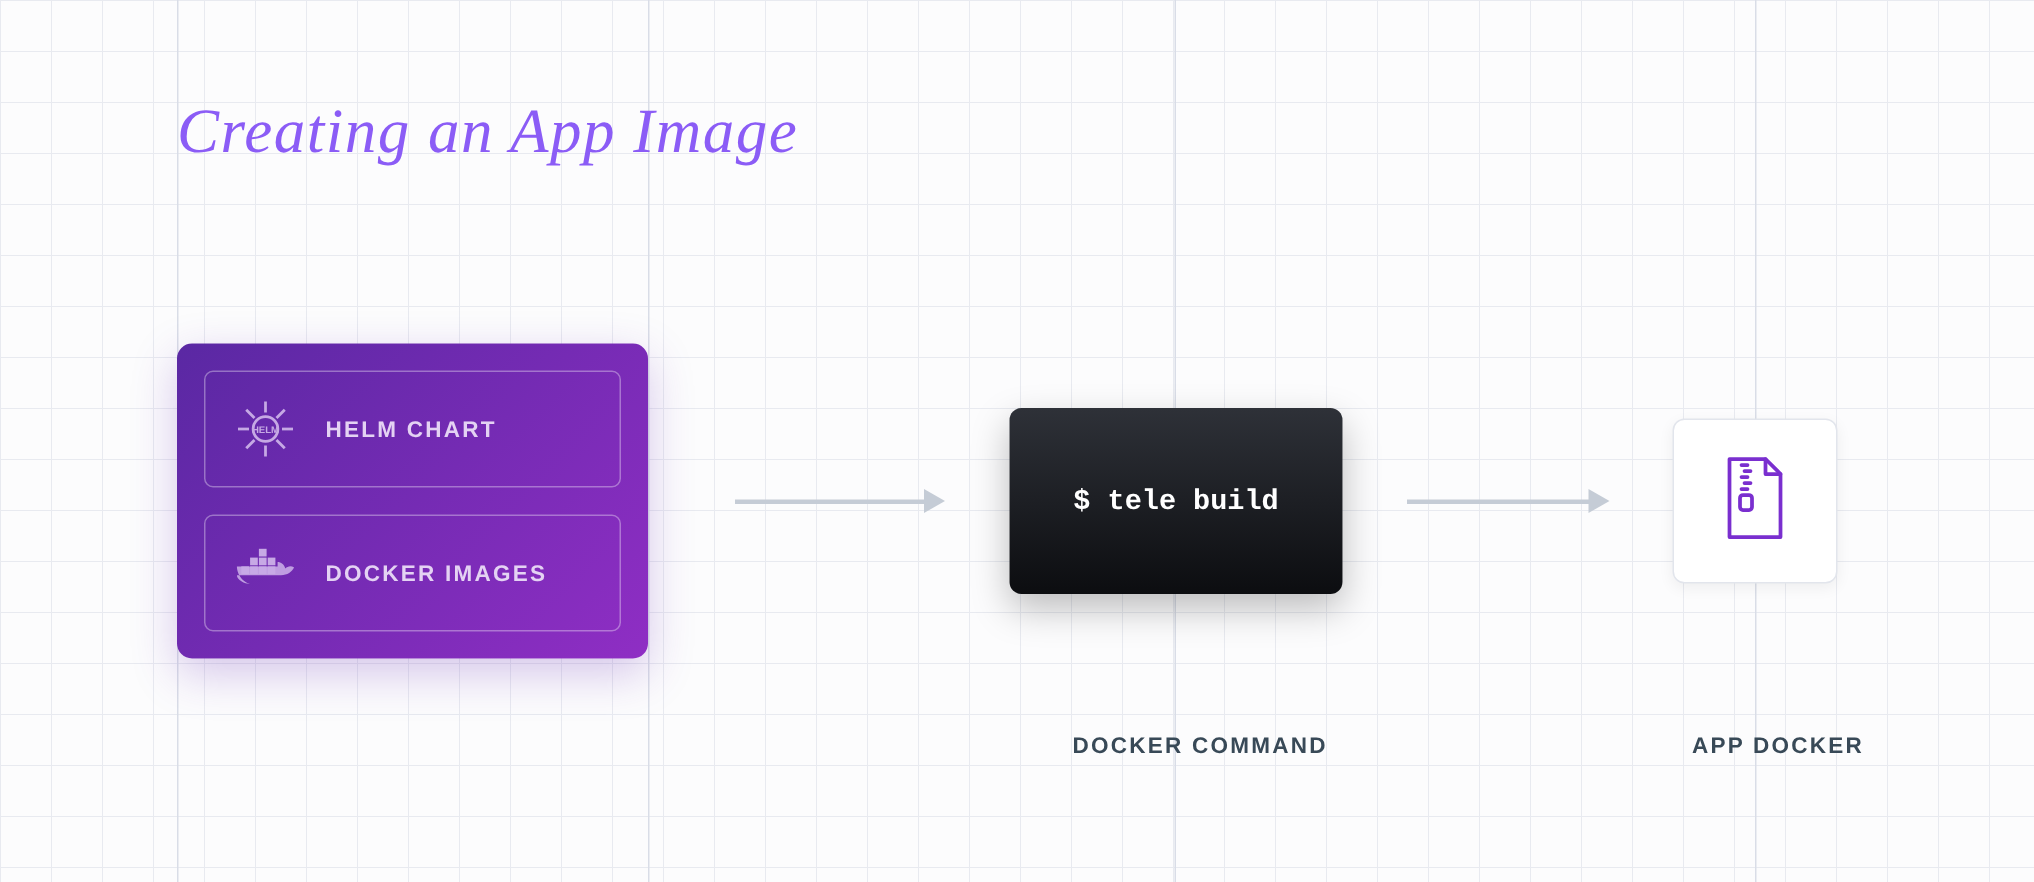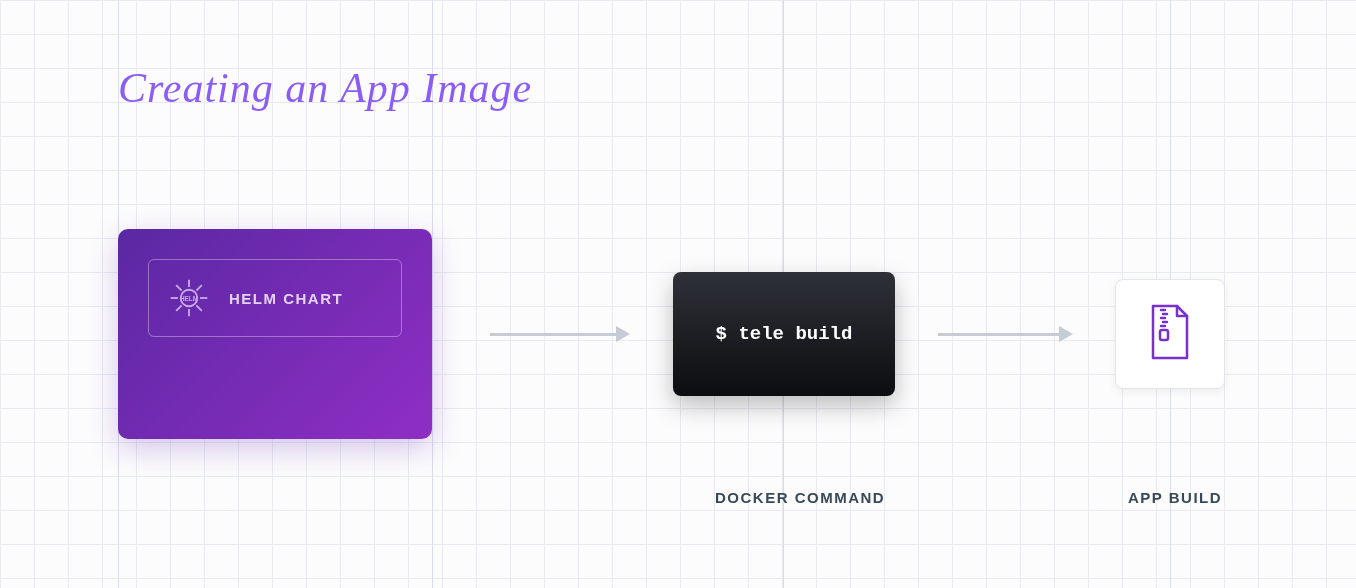--- a/index.html
+++ b/index.html
@@ -27,21 +27,21 @@
   letter-spacing: 1px;
 }
 .card-inputs {
   position: absolute;
   left: 118px;
   top: 229px;
   width: 314px;
   height: 210px;
   border-radius: 10px;
   background: linear-gradient(135deg, #5a28a3 0%, #8f2ec4 100%);
-  padding: 30px;
+  padding: 18px;
   box-shadow: 0 10px 30px rgba(100, 40, 180, 0.25);
 }
 .input-row {
   border: 1px solid rgba(255,255,255,0.35);
   border-radius: 6px;
   height: 78px;
   display: flex;
   align-items: center;
   padding: 0 18px;
   gap: 18px;
@@ -134,20 +134,38 @@
           <line x1="10" y1="10" x2="16" y2="16"></line>
           <line x1="32" y1="32" x2="38" y2="38"></line>
           <line x1="10" y1="38" x2="16" y2="32"></line>
           <line x1="32" y1="16" x2="38" y2="10"></line>
         </g>
         <text x="24" y="27" text-anchor="middle" fill="#d7c0ef" font-size="7" font-weight="700" font-family="Arial">HELM</text>
       </svg>
     </span>
     <span class="input-label">HELM CHART</span>
   </div>
+  <div class="input-row">
+    <span class="input-icon">
+      <svg width="48" height="40" viewBox="0 0 60 48">
+        <g fill="#d7c0ef">
+          <rect x="8" y="18" width="7" height="7"></rect>
+          <rect x="16" y="18" width="7" height="7"></rect>
+          <rect x="24" y="18" width="7" height="7"></rect>
+          <rect x="32" y="18" width="7" height="7"></rect>
+          <rect x="16" y="10" width="7" height="7"></rect>
+          <rect x="24" y="10" width="7" height="7"></rect>
+          <rect x="32" y="10" width="7" height="7"></rect>
+          <rect x="24" y="2" width="7" height="7"></rect>
+          <path d="M4 26 h40 c6 0 10-3 12-7 c-3-2-6-1-8 1 c-1-4-4-6-7-6 v4 H4 c0 0 0 12 12 16 c-5 0-12-4-12-8z" opacity="0.9"></path>
+        </g>
+      </svg>
+    </span>
+    <span class="input-label">DOCKER IMAGES</span>
+  </div>
 </div>
 
 <div class="arrow" style="left:490px; top:332px; width:140px">
   <div class="arrow-line"></div>
     <div class="arrow-head"></div>
 </div>
 
 <div class="terminal">
   <span class="terminal-text">$ tele build</span>
 </div>
@@ -168,13 +186,13 @@
         <line x1="16" y1="16" x2="20" y2="16"></line>
         <line x1="18" y1="20" x2="22" y2="20"></line>
         <line x1="16" y1="24" x2="20" y2="24"></line>
         <rect x="15" y="28" width="8" height="10" rx="2"></rect>
       </g>
     </svg>
   </span>
 </div>
 
 <div class="label-below" style="left:715px; top:489px">DOCKER COMMAND</div>
-<div class="label-below" style="left:1128px; top:489px">APP BUILD</div>
+<div class="label-below" style="left:1128px; top:489px">APP DOCKER</div>
 
 </body></html>

